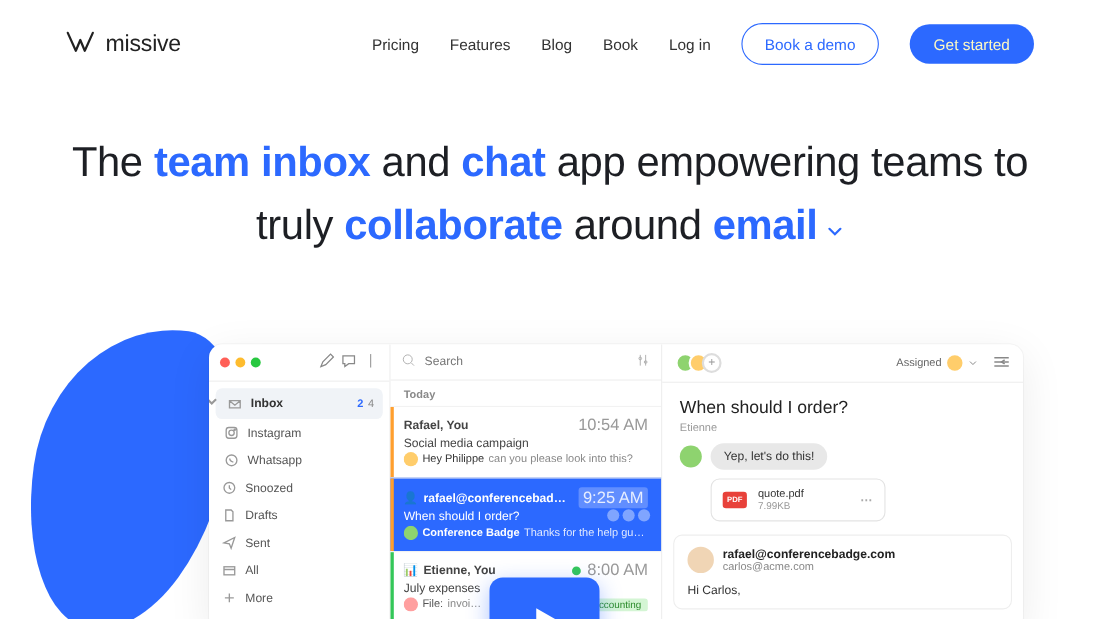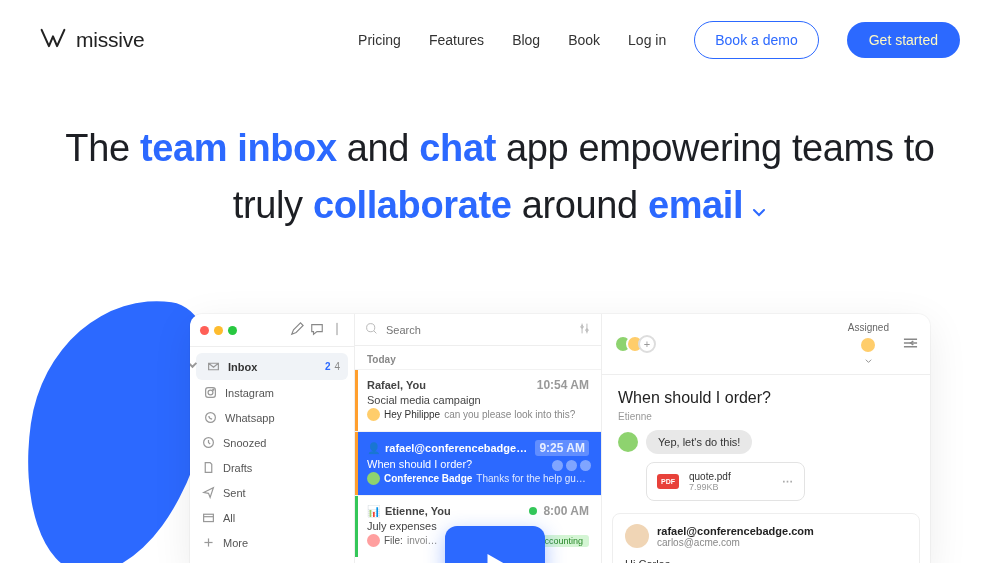--- a/index.html
+++ b/index.html
@@ -1,19 +1,19 @@
 <!DOCTYPE html>
 <html><head>
 <meta charset="utf-8">
 <style>
 * { margin: 0; padding: 0; box-sizing: border-box; }
 body { font-family: -apple-system, BlinkMacSystemFont, 'Segoe UI', Helvetica, Arial, sans-serif; width: 1000px; height: 563px; background: #fff; overflow: hidden; position: relative; color: #1a1a1a; }
 
 
-.header { display: flex; justify-content: space-between; padding: 0 40px; height: 80px; }
+.header { display: flex; justify-content: space-between; padding: 0 60px; height: 80px; }
 .logo { display: flex; align-items: center; gap: 10px; }
 .logo-mark svg { width: 26px; height: 26px; }
 .logo-text { font-size: 21px; font-weight: 400; color: #222; letter-spacing: -0.01em; }
 .nav { display: flex; align-items: center; gap: 28px; }
 .nav-link { font-size: 14px; color: #333; cursor: pointer; }
 .btn-outline { border: 1.5px solid #2c69ff; color: #2c69ff; background: #fff; padding: 10px 20px; border-radius: 22px; font-size: 14px; font-weight: 500; cursor: pointer; }
 .btn-primary { background: #2c69ff; color: #fef9c3; border: none; padding: 10px 22px; border-radius: 22px; font-size: 14px; font-weight: 500; cursor: pointer; }
 
 
 .headline { text-align: center; padding: 40px 50px 0; font-size: 38px; line-height: 1.5; font-weight: 400; color: #1d1f24; letter-spacing: -0.01em; }
@@ -52,21 +52,21 @@
 .sliders { margin-left: auto; }
 .section-label { padding: 8px 12px 4px; font-size: 10px; font-weight: 600; color: #888; }
 .conv { padding: 8px 12px 10px; border-top: 1px solid #f2f2f2; position: relative; cursor: pointer; }
 .conv.selected { background: #2c69ff; color: #fff; }
 .conv.selected .conv-snippet, .conv.selected .conv-time { color: rgba(255,255,255,0.85); }
 .conv .bar-left { position: absolute; left: 0; top: 0; bottom: 0; width: 3px; }
 .bar-orange { background: #ff9f2e; }
 .bar-green { background: #34c759; }
 .conv-row1 { display: flex; align-items: center; gap: 6px; }
 .conv-title { font-weight: 600; font-size: 11px; flex: 1; white-space: nowrap; overflow: hidden; text-overflow: ellipsis; }
-.conv-time { font-size: 12px; color: #999; white-space: nowrap; font-weight: bold; }
+.conv-time { font-size: 15px; color: #999; white-space: nowrap; }
 .conv-subject { font-size: 11px; margin: 2px 0; white-space: nowrap; overflow: hidden; text-overflow: ellipsis; }
 .conv-snippet { font-size: 10px; color: #888; display: flex; align-items: center; gap: 4px; white-space: nowrap; overflow: hidden; text-overflow: ellipsis; }
 .av-dot { width: 13px; height: 13px; border-radius: 50%; background: #ccc; display: inline-block; flex-shrink: 0; }
 .av-a { background: #ffcd6b; }
 .av-b { background: #8ed36f; }
 .av-c { background: #ff9f9f; }
 .conv-meta { position: absolute; right: 10px; top: 28px; display: flex; gap: 3px; }
 .conv-meta span { width: 11px; height: 11px; border-radius: 50%; background: rgba(255,255,255,0.4); display: inline-block; }
 .presence { width: 8px; height: 8px; border-radius: 50%; background: #34c759; display: inline-block; }
 .tag-acct { background: #d4f5d4; color: #2a8a2a; font-size: 9px; padding: 1px 6px; border-radius: 3px; margin-left: auto; }
@@ -74,21 +74,21 @@
 
 
 .mainpane { flex: 1; display: flex; flex-direction: column; padding: 0; }
 .mp-head { display: flex; align-items: center; padding: 8px 12px; gap: 6px; border-bottom: 1px solid #eee; }
 .mp-avs { display: flex; }
 .mp-avs span { width: 18px; height: 18px; border-radius: 50%; border: 2px solid #fff; margin-left: -6px; }
 .mp-avs span:first-child { margin-left: 0; background: #8ed36f; }
 .mp-avs span:nth-child(2) { background: #ffcd6b; }
 .mp-avs span:nth-child(3) { width: 18px; height: 18px; border: 2px solid #ddd; background: #fff; display: flex; align-items: center; justify-content: center; font-size: 11px; color: #999; }
 .mp-spacer { flex: 1; }
-.mp-assigned { font-size: 10px; color: #666; display: flex; align-items: center; gap: 5px; flex-direction: column; }
+.mp-assigned { font-size: 10px; color: #666; display: flex; align-items: center; gap: 5px; }
 .mp-assigned .assignee { width: 14px; height: 14px; border-radius: 50%; background: #ffcd6b; }
 .mp-assigned svg { width: 9px; height: 9px; stroke: #888; fill: none; }
 .collapse-icon svg { width: 15px; height: 12px; stroke: #888; fill: none; stroke-width: 1.5; margin-left: 8px; }
 .mp-subject { font-size: 16px; font-weight: 400; color: #222; padding: 14px 16px 4px; }
 .mp-from-label { font-size: 10px; color: #999; padding: 0 16px; }
 .chat-bubble { display: flex; align-items: center; gap: 8px; padding: 8px 16px; }
 .chat-bubble .bubble-av { width: 20px; height: 20px; border-radius: 50%; background: #8ed36f; flex-shrink: 0; }
 .bubble { background: #e8e8e8; padding: 6px 12px; border-radius: 14px; font-size: 11px; color: #333; }
 .attachment { margin: 0 16px 0 44px; border: 1px solid #e3e3e3; border-radius: 8px; padding: 8px 10px; display: flex; align-items: center; gap: 10px; width: 159px; }
 .pdf-badge { background: #e8413a; color: #fff; font-size: 7px; font-weight: 700; padding: 4px 4px; border-radius: 3px; }

